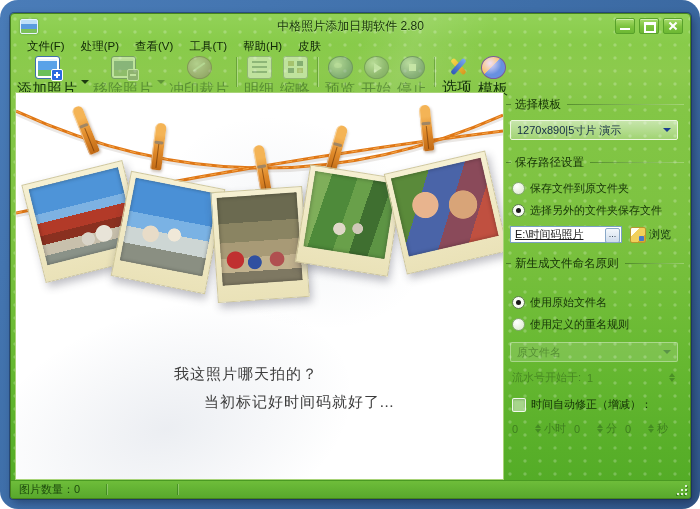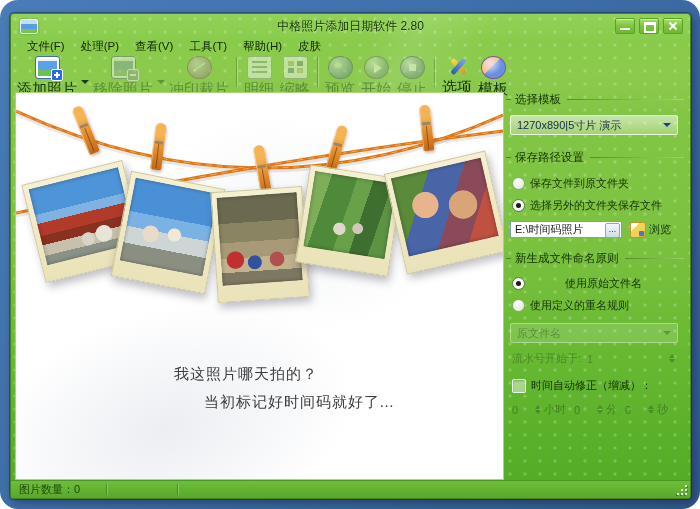--- a/index.html
+++ b/index.html
@@ -100,21 +100,21 @@
   .combo.off{border-color:rgba(255,255,255,.35);background:rgba(255,255,255,.14);color:rgba(25,60,15,.40);}
   .combo.off .arr{border-top-color:rgba(25,60,60,.35);}
   .opt-row{display:flex;align-items:center;margin:7px 0 0 6px;white-space:nowrap;}
   .radio{width:11px;height:11px;border-radius:50%;border:1px solid #88a878;margin-right:5px;flex:0 0 auto;
     background:radial-gradient(circle at 35% 30%,#ffffff,#d8e8c8);}
   .radio.sel{background:#f8fcf4;position:relative;border-color:#5a7a4a;}
   .radio.sel::after{content:"";position:absolute;left:3px;top:3px;width:5px;height:5px;border-radius:50%;background:#1a1a1a;}
   .path-row{display:flex;align-items:center;margin:8px 6px 0 4px;}
   .path-field{position:relative;flex:0 0 112px;height:17px;}
   .path-field input{width:100%;height:100%;box-sizing:border-box;border:1px solid #7aa0c4;background:#fff;
-    font-size:11px;padding:0 16px 0 4px;color:#1a1a1a;font-family:inherit;}
+    font-size:11px;padding:0 16px 0 4px;color:#1a1a1a;font-family:inherit;text-decoration:underline;}
   .ellipsis-btn{position:absolute;right:2px;top:2px;width:13px;height:13px;border:1px solid #89a8c8;border-radius:2px;
     background:linear-gradient(180deg,#f4f8fc,#cfdcec);font-size:9px;line-height:10px;text-align:center;color:#234;}
   .browse-ic{width:14px;height:14px;margin:0 3px 0 8px;border-radius:2px;border:1px solid #b8982e;position:relative;
     background:linear-gradient(135deg,#fffef0 0 30%,#f2d05a 30% 75%,#d8a830 75%);}
   .browse-ic::after{content:"";position:absolute;right:1px;bottom:1px;width:5px;height:5px;border-radius:1px;background:#4878c8;}
   .browse-lbl{color:#10320e;}
   .spin-arrows{display:flex;flex-direction:column;gap:1px;margin:0 3px;}
   .spin-arrows i{width:0;height:0;border:3px solid transparent;display:block;}
   .spin-arrows i.up{border-bottom:4px solid rgba(25,70,20,.55);}
   .spin-arrows i.dn{border-top:4px solid rgba(25,70,20,.55);}
@@ -277,21 +277,21 @@
           radial-gradient(circle at 70% 52%, #d8a478 0 18%, transparent 19%),
           linear-gradient(120deg,#5a8a3a 0 28%,#4a64a8 28% 55%,#8a4a5a 55% 78%,#c05040 78%);"></div>
       </div>
 
       <div class="caption" style="left:158px;top:272px;">我这照片哪天拍的？</div>
       <div class="caption" style="left:188px;top:300px;">当初标记好时间码就好了...</div>
     </div>
 
     <div class="sidebar">
 
-      <div class="sec-title" style="">选择模板</div>
+      <div class="sec-title" style="margin-top:5px;">选择模板</div>
       <div class="combo">
         <span>1270x890|5寸片 演示</span>
         <span class="arr"></span>
       </div>
 
       <div class="sec-title" style="margin-top:15px;">保存路径设置</div>
       <div class="opt-row" style="margin-top:11px;">
         <span class="radio"></span>
         <span>保存文件到原文件夹</span>
       </div>
@@ -302,21 +302,21 @@
       <div class="path-row">
         <div class="path-field">
           <input type="text" value="E:\时间码照片" style="">
           <div class="ellipsis-btn">...</div>
         </div>
         <div class="browse-ic"></div>
         <span class="browse-lbl">浏览</span>
       </div>
 
       <div class="sec-title" style="margin-top:13px;">新生成文件命名原则</div>
-      <div class="opt-row" style="margin-top:10px;gap:35px;">
+      <div class="opt-row" style="margin-top:24px;">
         <span class="radio sel"></span>
         <span>使用原始文件名</span>
       </div>
       <div class="opt-row">
         <span class="radio"></span>
         <span>使用定义的重名规则</span>
       </div>
       <div class="combo off" style="margin-top:10px;">
         <span>原文件名</span>
         <span class="arr"></span>

